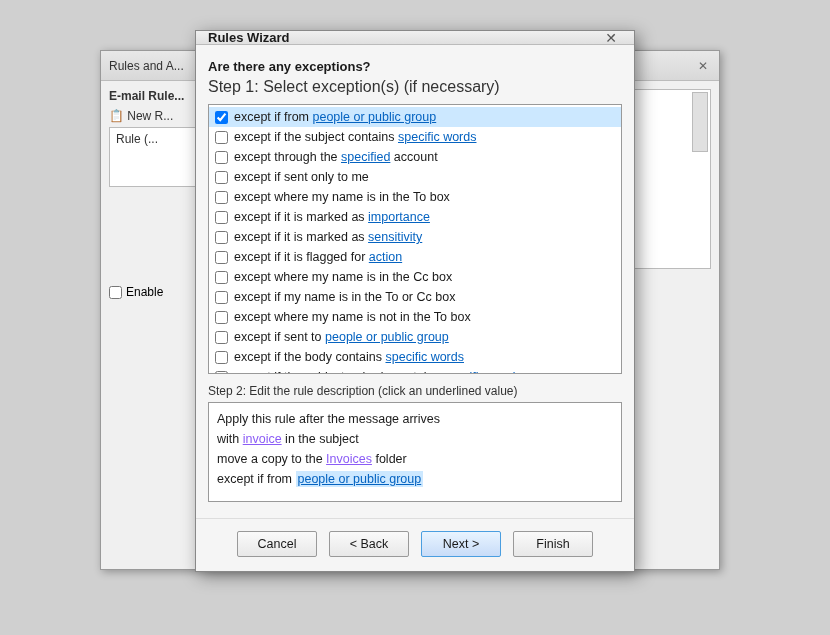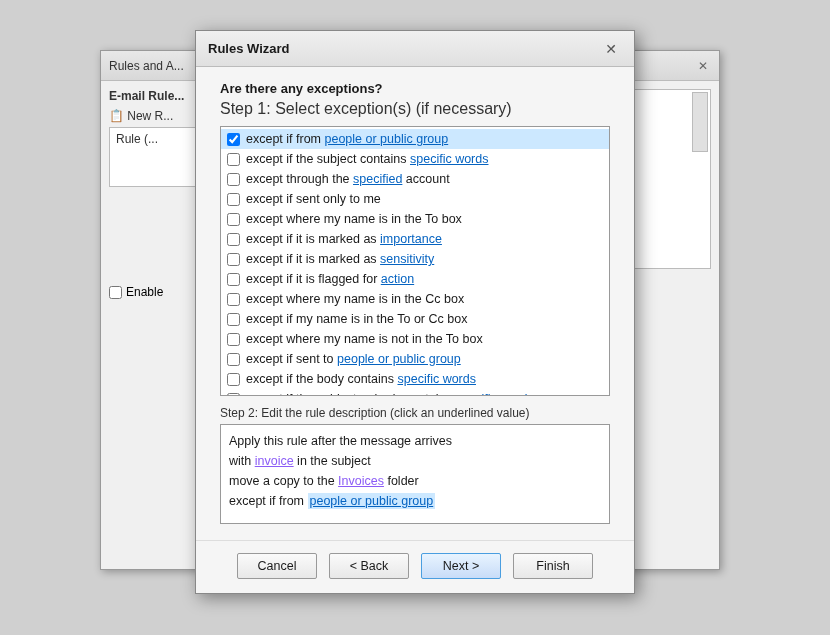--- a/index.html
+++ b/index.html
@@ -72,21 +72,21 @@
       position: absolute;
       top: 30px;
       left: 195px;
       width: 440px;
       background: #f5f5f5;
       border: 1px solid #888;
       box-shadow: 4px 4px 16px rgba(0,0,0,0.4);
     }
     .dialog-titlebar {
       background: linear-gradient(to bottom, #f0f0f0, #e0e0e0);
-      height: 36px;
+      height: 14px;
       border-bottom: 1px solid #bbb;
       display: flex;
       align-items: center;
       padding: 0 12px;
       justify-content: space-between;
     }
     .dialog-title {
       font-size: 13px;
       font-weight: 600;
       color: #1a1a1a;
@@ -99,21 +99,21 @@
       cursor: pointer;
       display: flex;
       align-items: center;
       justify-content: center;
       font-size: 14px;
       color: #555;
       border-radius: 2px;
     }
 
     .dialog-body {
-      padding: 14px 24px 8px;
+      padding: 14px 12px 8px;
     }
 
     .question-text {
       font-size: 13px;
       font-weight: 600;
       color: #1a1a1a;
       margin-bottom: 4px;
     }
     .step-label {
       font-size: 16px;

